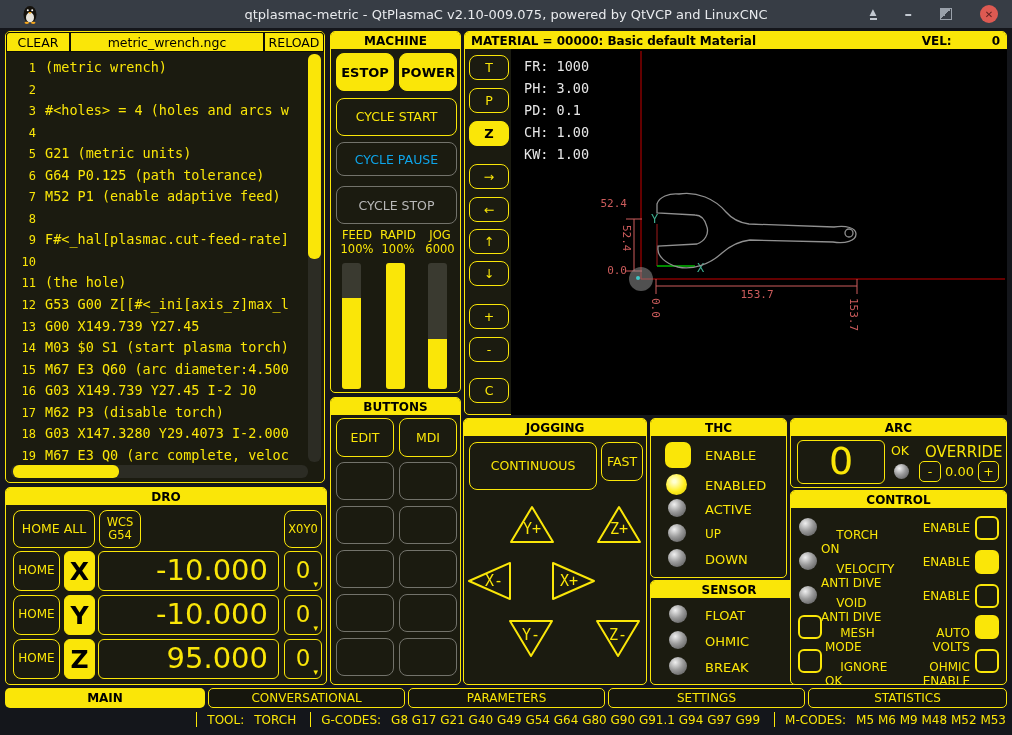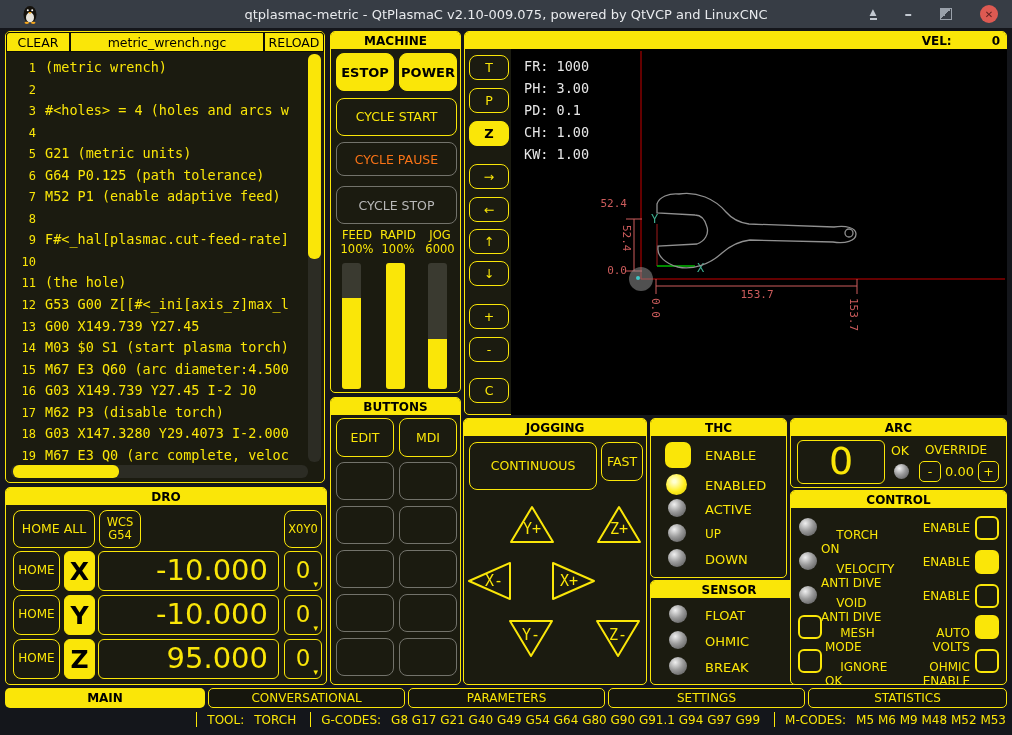--- a/index.html
+++ b/index.html
@@ -105,21 +105,21 @@
   <div style="position:absolute;left:5px;bottom:4px;width:297px;height:13px;background:#2c2c24;border-radius:6px;">
     <div style="position:absolute;left:2px;top:0;width:106px;height:13px;background:var(--y);border-radius:6px;"></div>
   </div>
 </div>
 
 <div class="panel" style="left:330px;top:31px;width:131px;height:362px;">
   <div class="phead">MACHINE</div>
   <div class="sb" style="left:5px;top:21px;width:58px;height:38px;">ESTOP</div>
   <div class="sb" style="left:68px;top:21px;width:58px;height:38px;">POWER</div>
   <div class="ob" style="left:5px;top:66px;width:121px;height:38px;">CYCLE START</div>
-  <div class="gbtn" style="left:5px;top:110px;width:121px;height:34px;color:#f97316;">CYCLE PAUSE</div>
+  <div class="gbtn" style="left:5px;top:110px;width:121px;height:34px;color:#0ea5e9;">CYCLE PAUSE</div>
   <div class="gbtn" style="left:5px;top:154px;width:121px;height:38px;color:#b8b8b8;">CYCLE STOP</div>
 
   <div class="lbl" style="left:6px;top:196px;width:40px;text-align:center;font-size:11.5px;">FEED</div>
   <div class="lbl" style="left:45px;top:196px;width:44px;text-align:center;font-size:12px;">RAPID</div>
   <div class="lbl" style="left:93px;top:196px;width:32px;text-align:center;font-size:11.5px;">JOG</div>
   <div class="lbl" style="left:6px;top:210px;width:40px;text-align:center;font-size:11.5px;">100%</div>
   <div class="lbl" style="left:45px;top:210px;width:44px;text-align:center;font-size:11.5px;">100%</div>
   <div class="lbl" style="left:93px;top:210px;width:32px;text-align:center;font-size:11.5px;">6000</div>
 
   <div class="slider" style="left:11px;top:231px;height:126px;">
@@ -128,20 +128,21 @@
   <div class="slider" style="left:55px;top:231px;height:126px;">
     <div class="sfill" style="height: 100%;"></div>
   </div>
   <div class="slider" style="left:97px;top:231px;height:126px;">
     <div class="sfill" style="height: 40%;"></div>
   </div>
 </div>
 
 <div class="panel" style="left:464px;top:31px;width:543px;height:384px;">
   <div style="position:absolute;left:0;right:0;top:0;height:17px;background:var(--y);color:#000;display:flex;align-items:center;font-size:12px;font-weight:bold;border-radius:4px 4px 0 0;box-sizing:border-box;padding:0 6px;">
+    <span>MATERIAL =  00000: Basic default Material</span>
     <span style="margin-left:auto;margin-right:40px;">VEL:</span>
     <span>0</span>
   </div>
 
   <div class="ob" style="left:4px;top:23px;width:40px;height:25px;">T</div>
   <div class="ob" style="left:4px;top:56px;width:40px;height:25px;">P</div>
   <div class="sb" style="left:4px;top:89px;width:40px;height:25px;">Z</div>
   <div class="ob" style="left:4px;top:132px;width:40px;height:25px;">→</div>
   <div class="ob" style="left:4px;top:165px;width:40px;height:25px;">←</div>
   <div class="ob" style="left:4px;top:197px;width:40px;height:25px;">↑</div>
@@ -309,21 +310,21 @@
   <div class="led" style="left:18px;top:50px;width:18px;height:18px;"></div>
   <div class="lbl" style="left:54px;top:53px;font-size:13px;">OHMIC</div>
   <div class="led" style="left:18px;top:76px;width:18px;height:18px;"></div>
   <div class="lbl" style="left:54px;top:79px;font-size:13px;">BREAK</div>
 </div>
 
 <div class="panel" style="left:790px;top:418px;width:217px;height:70px;">
   <div class="phead">ARC</div>
   <div class="ob" style="left:6px;top:21px;width:88px;height:44px;font-size:38px;border-radius:6px;">0</div>
   <div class="lbl" style="left:100px;top:24px;font-size:12.5px;">OK</div>
-  <div class="lbl" style="left:134px;top:24px;font-size:12px;">OVERRIDE</div>
+  <div class="lbl" style="left:134px;top:24px;font-size:15px;">OVERRIDE</div>
   <div class="led" style="left:103px;top:45px;width:15px;height:15px;"></div>
   <div class="ob" style="left:128px;top:42px;width:22px;height:21px;border-radius:5px;">-</div>
   <div class="lbl" style="left:154px;top:45px;font-size:13px;">0.00</div>
   <div class="ob" style="left:187px;top:42px;width:21px;height:21px;border-radius:5px;">+</div>
 </div>
 
 <div class="panel" style="left:790px;top:490px;width:217px;height:195px;">
   <div class="phead">CONTROL</div>
 
   <div class="led" style="left:8px;top:27px;width:18px;height:18px;"></div>

